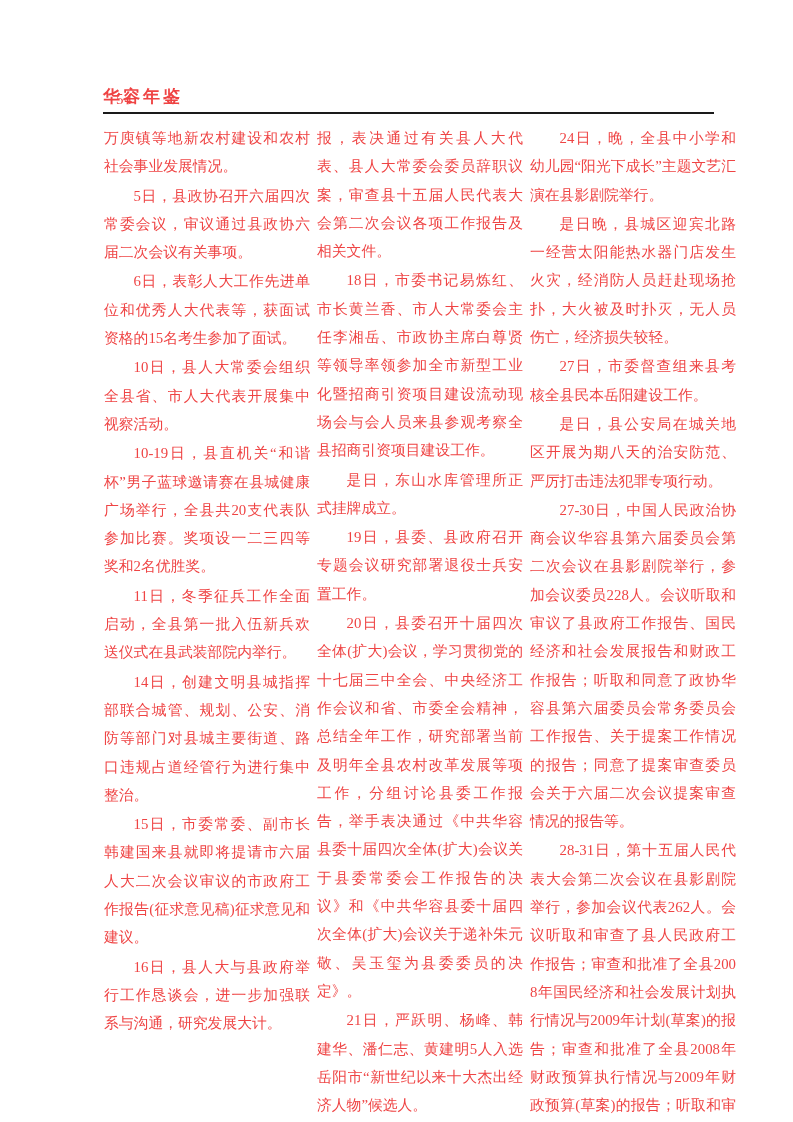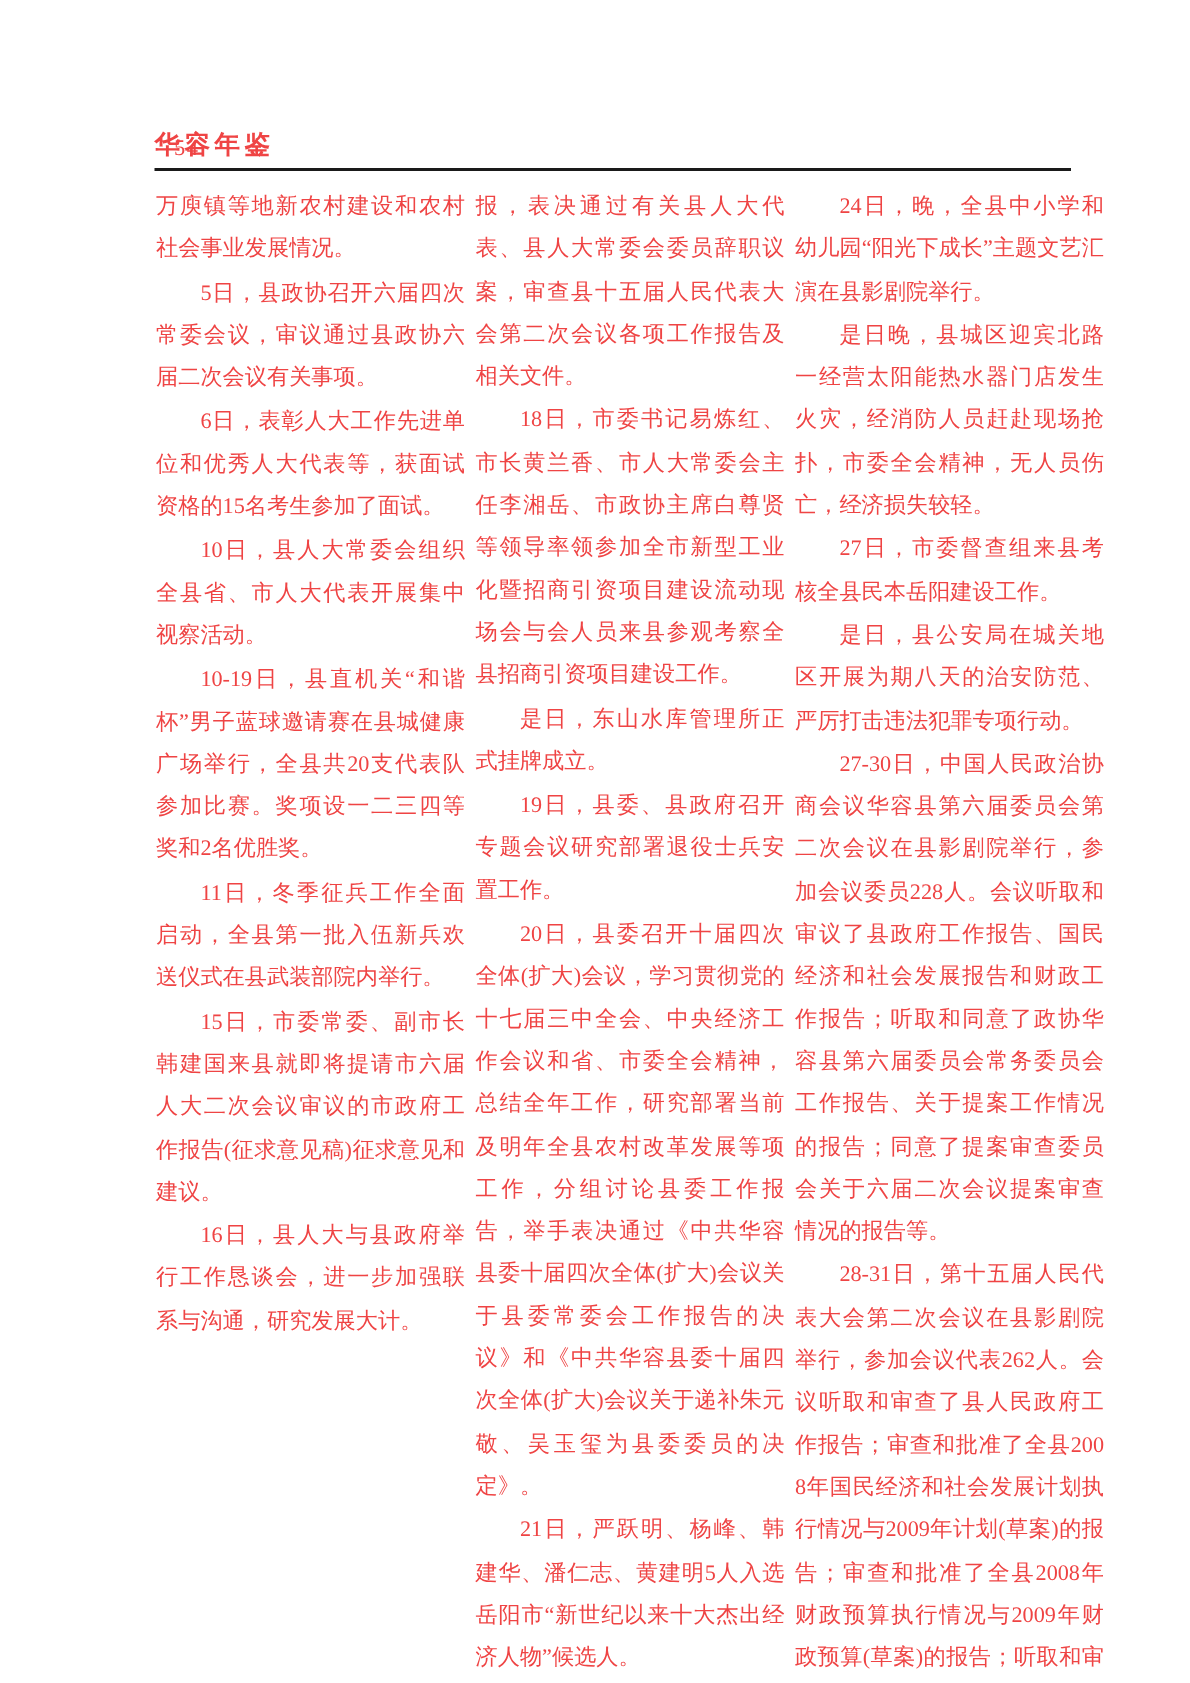--- a/index.html
+++ b/index.html
@@ -64,33 +64,34 @@
     <span class="header-title">华容年鉴</span>
   </div>
   <div class="cols">
     <div class="col">
         <p class="para cont">万庾镇等地新农村建设和农村社会事业发展情况。</p>
         <p class="para">5日，县政协召开六届四次常委会议，审议通过县政协六届二次会议有关事项。</p>
         <p class="para">6日，表彰人大工作先进单位和优秀人大代表等，获面试资格的15名考生参加了面试。</p>
         <p class="para">10日，县人大常委会组织全县省、市人大代表开展集中视察活动。</p>
         <p class="para">10-19日，县直机关“和谐杯”男子蓝球邀请赛在县城健康广场举行，全县共20支代表队参加比赛。奖项设一二三四等奖和2名优胜奖。</p>
         <p class="para">11日，冬季征兵工作全面启动，全县第一批入伍新兵欢送仪式在县武装部院内举行。</p>
+        <p class="para">14日，创建文明县城指挥部联合城管、规划、公安、消防等部门对县城主要街道、路口违规占道经管行为进行集中整治。</p>
         <p class="para">15日，市委常委、副市长韩建国来县就即将提请市六届人大二次会议审议的市政府工作报告(征求意见稿)征求意见和建议。</p>
         <p class="para">16日，县人大与县政府举行工作恳谈会，进一步加强联系与沟通，研究发展大计。</p>
       </div>
     <div class="col">
         <p class="para cont">报，表决通过有关县人大代表、县人大常委会委员辞职议案，审查县十五届人民代表大会第二次会议各项工作报告及相关文件。</p>
         <p class="para">18日，市委书记易炼红、市长黄兰香、市人大常委会主任李湘岳、市政协主席白尊贤等领导率领参加全市新型工业化暨招商引资项目建设流动现场会与会人员来县参观考察全县招商引资项目建设工作。</p>
         <p class="para">是日，东山水库管理所正式挂牌成立。</p>
         <p class="para">19日，县委、县政府召开专题会议研究部署退役士兵安置工作。</p>
         <p class="para">20日，县委召开十届四次全体(扩大)会议，学习贯彻党的十七届三中全会、中央经济工作会议和省、市委全会精神，总结全年工作，研究部署当前及明年全县农村改革发展等项工作，分组讨论县委工作报告，举手表决通过《中共华容县委十届四次全体(扩大)会议关于县委常委会工作报告的决议》和《中共华容县委十届四次全体(扩大)会议关于递补朱元敬、吴玉玺为县委委员的决定》。</p>
         <p class="para">21日，严跃明、杨峰、韩建华、潘仁志、黄建明5人入选岳阳市“新世纪以来十大杰出经济人物”候选人。</p>
       </div>
     <div class="col">
         <p class="para">24日，晚，全县中小学和幼儿园“阳光下成长”主题文艺汇演在县影剧院举行。</p>
-        <p class="para">是日晚，县城区迎宾北路一经营太阳能热水器门店发生火灾，经消防人员赶赴现场抢扑，市委全会精神，无人员伤亡，经济损失较轻。</p>
+        <p class="para">是日晚，县城区迎宾北路一经营太阳能热水器门店发生火灾，经消防人员赶赴现场抢扑，大火被及时扑灭，无人员伤亡，经济损失较轻。</p>
         <p class="para">27日，市委督查组来县考核全县民本岳阳建设工作。</p>
         <p class="para">是日，县公安局在城关地区开展为期八天的治安防范、严厉打击违法犯罪专项行动。</p>
         <p class="para">27-30日，中国人民政治协商会议华容县第六届委员会第二次会议在县影剧院举行，参加会议委员228人。会议听取和审议了县政府工作报告、国民经济和社会发展报告和财政工作报告；听取和同意了政协华容县第六届委员会常务委员会工作报告、关于提案工作情况的报告；同意了提案审查委员会关于六届二次会议提案审查情况的报告等。</p>
         <p class="para">28-31日，第十五届人民代表大会第二次会议在县影剧院举行，参加会议代表262人。会议听取和审查了县人民政府工作报告；审查和批准了全县2008年国民经济和社会发展计划执行情况与2009年计划(草案)的报告；审查和批准了全县2008年财政预算执行情况与2009年财政预算(草案)的报告；听取和审查了县人大常委、县人民法院、县人民检察院工作报告；补选县十五届人大常委会委员；表彰人大工作先进单位和优秀人大代表等。</p>
       </div>
   </div>
 </div>
 
 </body></html>

